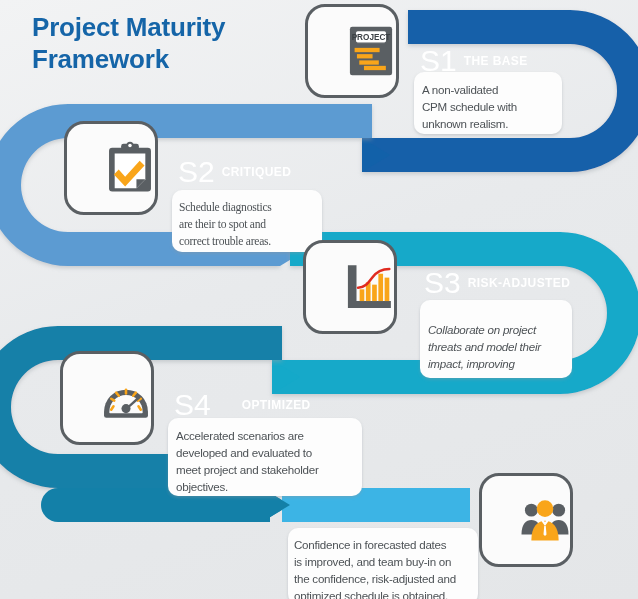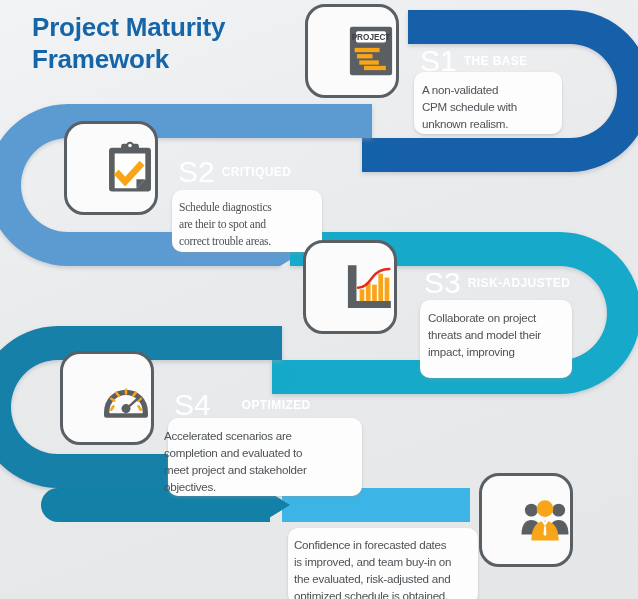--- a/index.html
+++ b/index.html
@@ -217,21 +217,21 @@
       <rect x="36" y="27" width="6" height="21" fill="#f9a51a"></rect>
       <rect x="44" y="13" width="6" height="35" fill="#f9a51a"></rect>
       <rect x="52" y="18" width="6" height="30" fill="#f9a51a"></rect>
       <path d="M18 31 C 26 31, 30 26, 36 18 C 42 10, 49 7, 58 7" stroke="#e02b20" stroke-width="3.2" fill="none" stroke-linecap="round"></path>
     </svg>
   </div>
   <div class="band-text" style="left:424px; top:266px;">
     <span class="band-code">S3</span>
     <span class="band-name">RISK-ADJUSTED</span>
   </div>
-  <div class="desc" style="left:428px; top:309px; width:152px;">
+  <div class="desc" style="left:428px; top:321px; width:152px;font-style:italic;">
     <div>Collaborate on project</div>
     <div>threats and model their</div>
     <div>impact, improving</div>
   </div>
 
   <div class="tile" style="left:60px; top:351px;">
     <svg width="66" height="56" viewBox="0 0 66 56">
       <path d="M4 46 A 29 29 0 0 1 62 46 L 62 51 A 3 3 0 0 1 59 54 L 7 54 A 3 3 0 0 1 4 51 Z" fill="#5a5f63"></path>
       <path d="M11 46 A 22 22 0 0 1 55 46 L 55 47 A 1 1 0 0 1 54 48 L 12 48 A 1 1 0 0 1 11 47 Z" fill="#fbfbfb"></path>
       <g stroke="#f9a51a" stroke-width="3.4" stroke-linecap="round">
@@ -244,23 +244,23 @@
         <line x1="49.5" y1="39" x2="52.5" y2="43.5"></line>
       </g>
       <path d="M33 41 L 50 25 L 52 28 L 35 43 Z" fill="#5a5f63"></path>
       <circle cx="33" cy="42" r="6" fill="#5a5f63"></circle>
     </svg>
   </div>
   <div class="band-text" style="left:174px; top:388px;gap:24px;">
     <span class="band-code">S4</span>
     <span class="band-name">OPTIMIZED</span>
   </div>
-  <div class="desc" style="left:164px; top:427px; width:196px;">
+  <div class="desc" style="left:176px; top:427px; width:196px;">
     <div>Accelerated scenarios are</div>
-    <div>completion and evaluated to</div>
+    <div>developed and evaluated to</div>
     <div>meet project and stakeholder</div>
     <div>objectives.</div>
   </div>
 
   <div class="tile" style="left:479px; top:473px;">
     <svg width="66" height="58" viewBox="0 0 66 58">
 
       <circle cx="15" cy="16" r="8.5" fill="#5a5f63"></circle>
       <path d="M2 48 C 2 34, 8 29, 15 29 C 22 29, 28 34, 28 48 Z" fill="#5a5f63"></path>
 
@@ -269,17 +269,17 @@
 
       <circle cx="33" cy="14" r="11" fill="#f9a51a"></circle>
       <path d="M15 56 C 15 38, 23 30, 33 30 C 43 30, 51 38, 51 56 Z" fill="#f9a51a"></path>
       <path d="M28 30 L 33 37 L 38 30 L 35 29 L 33 32 L 31 29 Z" fill="#ffffff"></path>
       <path d="M32 37 L 34 37 L 35 48 L 33 50 L 31 48 Z" fill="#ffffff"></path>
     </svg>
   </div>
   <div class="desc" style="left:294px; top:536px; width:192px;">
     <div>Confidence in forecasted dates</div>
     <div>is improved, and team buy-in on</div>
-    <div>the evaluated, risk-adjusted and</div>
+    <div>the confidence, risk-adjusted and</div>
     <div>optimized schedule is obtained.</div>
   </div>
 
 </div>
 
 </body></html>

